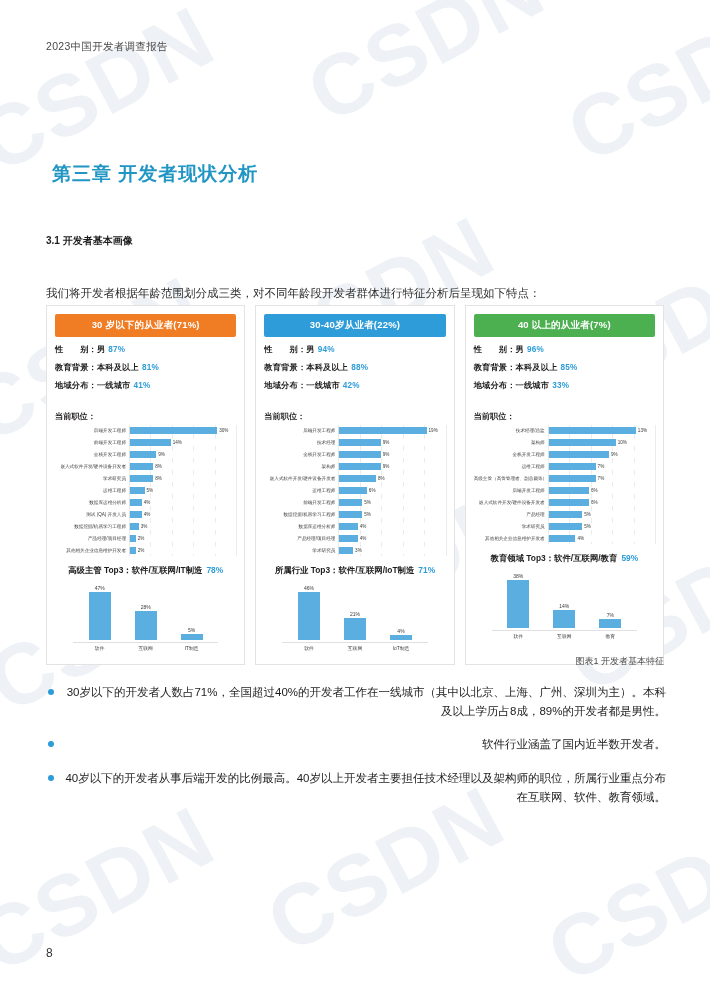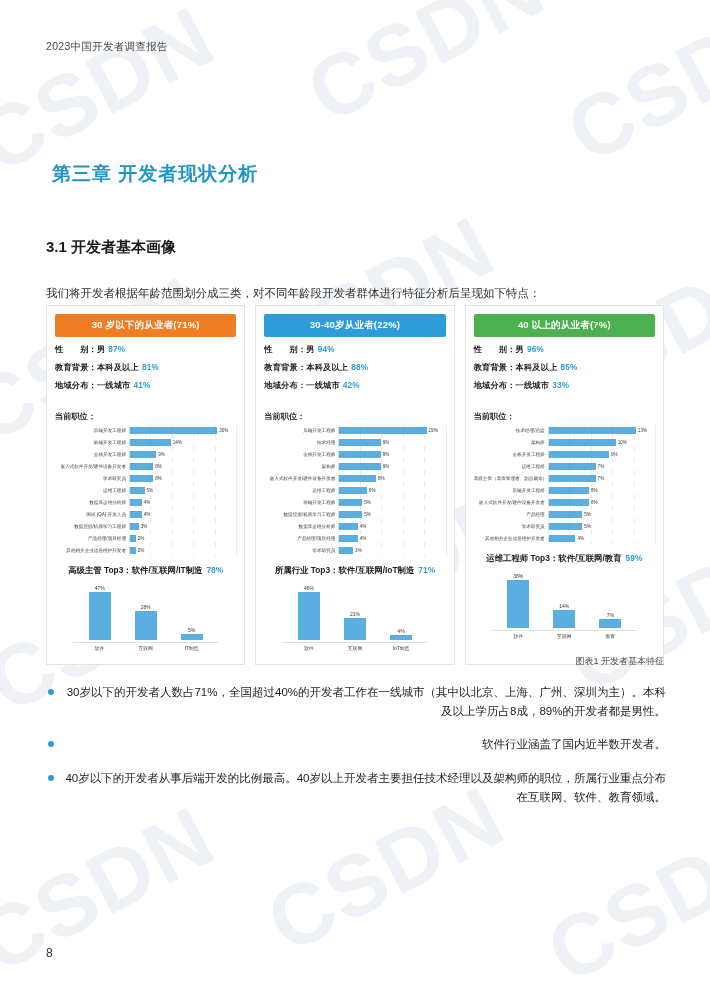--- a/index.html
+++ b/index.html
@@ -35,21 +35,21 @@
   }
 
   
   .chapter-title {
     position:absolute; left:52px; top:148px;
     font-size:19px; font-weight:700; color:#2196c4; letter-spacing:1px;
   }
 
   .section-title {
     position:absolute; left:46px; top:226px;
-    font-size:15px; font-weight:700; color:#1d1d1d;
+    font-size:10px; font-weight:700; color:#1d1d1d;
   }
 
   .intro-text {
     position:absolute; left:46px; top:272px; width:620px;
     font-size:11.5px; color:#2c2c2c; line-height:1.6;
   }
 
   
   .cards {
     position:absolute; left:46px; top:305px;
@@ -454,21 +454,21 @@
             </div>
           </div>
           <div class="hrow">
             <div class="hlab">其他相关企业信息维护开发者</div>
             <div class="htrack" style="display: flex; align-items: center;">
               <div class="hbar" style="width: 25.2308%; background: rgb(90, 174, 224);"></div>
               <div class="hval">4%</div>
             </div>
           </div>
         </div>
-        <div class="top3"><span>运维工程师 Top3：软件/互联网/教育</span><span class="pct" style="margin-left: 4px;">59%</span></div>
+        <div class="top3"><span>教育领域 Top3：软件/互联网/教育</span><span class="pct" style="margin-left: 4px;">59%</span></div>
         <div class="vchart">
           <div class="vbars">
             <div class="vcol">
               <div class="vval">38%</div>
               <div class="vbar" style="height: 48px; background: rgb(90, 174, 224);"></div>
             </div>
             <div class="vcol">
               <div class="vval">14%</div>
               <div class="vbar" style="height: 17.6842px; background: rgb(90, 174, 224);"></div>
             </div>

